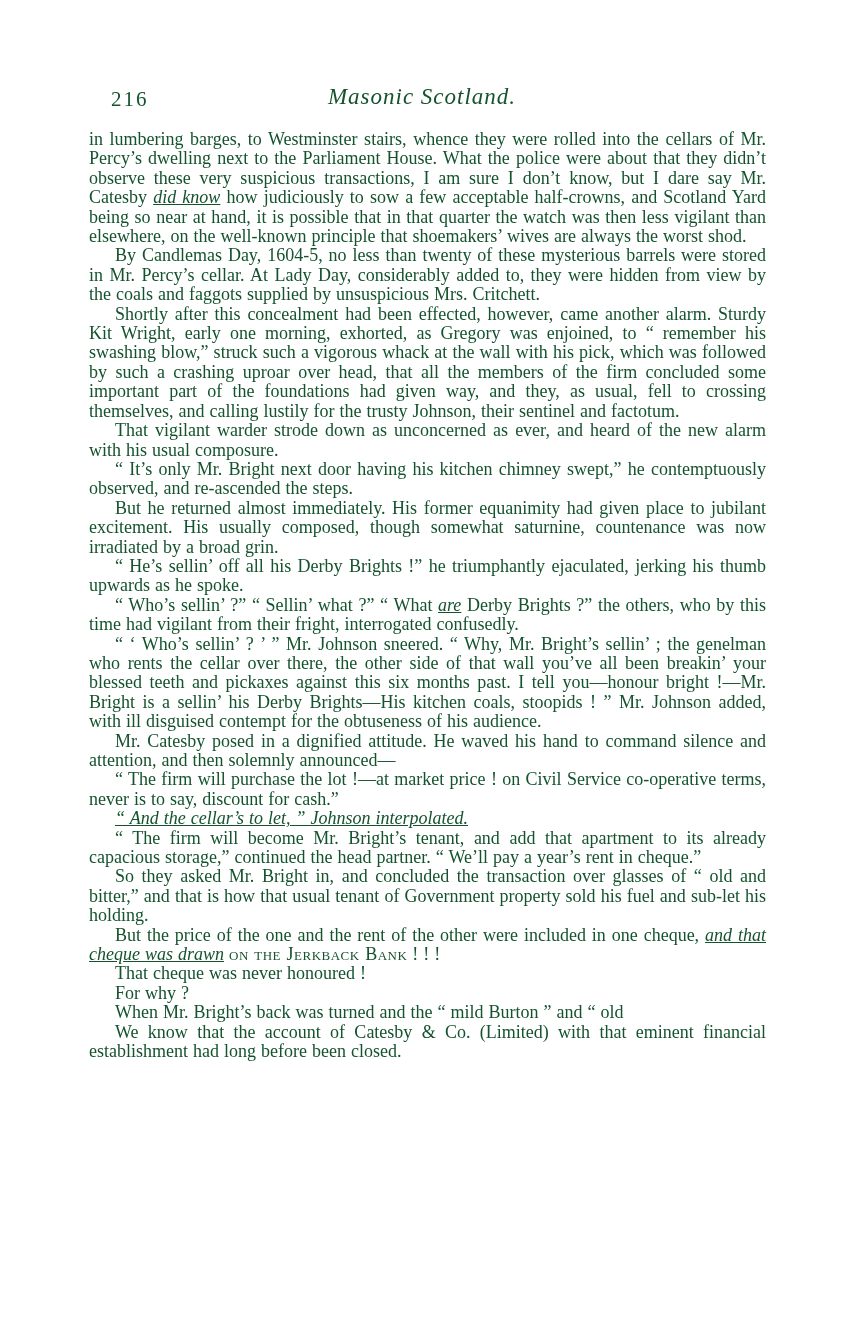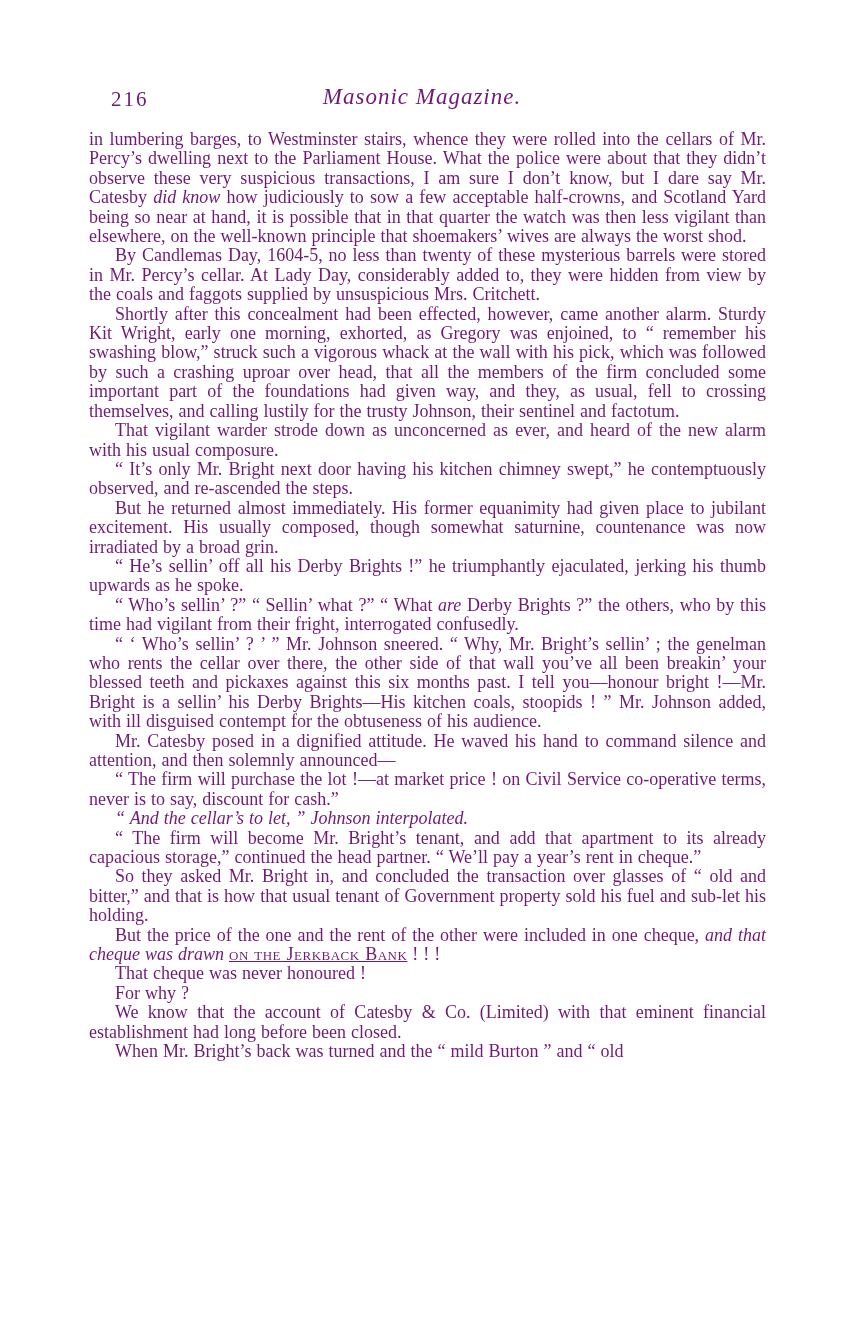--- a/index.html
+++ b/index.html
@@ -6,21 +6,21 @@
     margin: 0;
     padding: 0;
     background: #e8e8e8;
   }
   .page {
     position: relative;
     width: 844px;
     height: 1337px;
     margin: 0 auto;
     background: #ffffff;
-    color: #701a75;
+    color: #14532d;
     font-family: "Liberation Serif", "DejaVu Serif", serif;
     overflow: hidden;
   }
   .page-header {
     position: absolute;
     top: 84px;
     left: 0;
     width: 100%;
     height: 32px;
   }
@@ -47,48 +47,48 @@
     text-align: justify;
     word-spacing: 0.5px;
   }
   .article-text p {
     margin: 0;
     text-indent: 26px;
   }
   .article-text p.no-indent {
     text-indent: 0;
   }
-  .seg-italic { font-style: italic; }
-  .seg-small-caps { font-variant: small-caps; letter-spacing: 0.5px; text-decoration: underline; }
+  .seg-italic { font-style: italic; text-decoration: underline; }
+  .seg-small-caps { font-variant: small-caps; letter-spacing: 0.5px; }
 </style>
 </head>
 <body>
 
 <div class="page">
 
   <div class="page-header">
     <span class="page-number">216</span>
-    <div class="magazine-title">Masonic Magazine.</div>
+    <div class="magazine-title">Masonic Scotland.</div>
   </div>
 
   <div class="article-text">
       <p class="no-indent"><span>in lumbering barges, to Westminster stairs, whence they were rolled into the cellars of Mr. Percy’s dwelling next to the Parliament House. What the police were about that they didn’t observe these very suspicious transactions, I am sure I don’t know, but I dare say Mr. Catesby </span><span class="seg-italic">did know</span><span> how judiciously to sow a few acceptable half-crowns, and Scotland Yard being so near at hand, it is possible that in that quarter the watch was then less vigilant than elsewhere, on the well-known principle that shoemakers’ wives are always the worst shod.</span></p>
       <p><span>By Candlemas Day, 1604-5, no less than twenty of these mysterious barrels were stored in Mr. Percy’s cellar. At Lady Day, considerably added to, they were hidden from view by the coals and faggots supplied by unsuspicious Mrs. Critchett.</span></p>
       <p><span>Shortly after this concealment had been effected, however, came another alarm. Sturdy Kit Wright, early one morning, exhorted, as Gregory was enjoined, to “ remember his swashing blow,” struck such a vigorous whack at the wall with his pick, which was followed by such a crashing uproar over head, that all the members of the firm concluded some important part of the foundations had given way, and they, as usual, fell to crossing themselves, and calling lustily for the trusty Johnson, their sentinel and factotum.</span></p>
       <p><span>That vigilant warder strode down as unconcerned as ever, and heard of the new alarm with his usual composure.</span></p>
       <p><span>“ It’s only Mr. Bright next door having his kitchen chimney swept,” he contemptuously observed, and re-ascended the steps.</span></p>
       <p><span>But he returned almost immediately. His former equanimity had given place to jubilant excitement. His usually composed, though somewhat saturnine, countenance was now irradiated by a broad grin.</span></p>
       <p><span>“ He’s sellin’ off all his Derby Brights !” he triumphantly ejaculated, jerking his thumb upwards as he spoke.</span></p>
       <p><span>“ Who’s sellin’ ?”  “ Sellin’ what ?”  “ What </span><span class="seg-italic">are</span><span> Derby Brights ?” the others, who by this time had vigilant from their fright, interrogated confusedly.</span></p>
       <p><span>“ ‘ Who’s sellin’ ? ’ ” Mr. Johnson sneered. “ Why, Mr. Bright’s sellin’ ; the genelman who rents the cellar over there, the other side of that wall you’ve all been breakin’ your blessed teeth and pickaxes against this six months past. I tell you—honour bright !—Mr. Bright is a sellin’ his Derby Brights—His kitchen coals, stoopids ! ” Mr. Johnson added, with ill disguised contempt for the obtuseness of his audience.</span></p>
       <p><span>Mr. Catesby posed in a dignified attitude. He waved his hand to command silence and attention, and then solemnly announced—</span></p>
       <p><span>“ The firm will purchase the lot !—at market price !  on Civil Service co-operative terms, never is to say, discount for cash.”</span></p>
       <p><span class="seg-italic">“ And the cellar’s to let, ” Johnson interpolated.</span></p>
       <p><span>“ The firm will become Mr. Bright’s tenant, and add that apartment to its already capacious storage,” continued the head partner. “ We’ll pay a year’s rent in cheque.”</span></p>
       <p><span>So they asked Mr. Bright in, and concluded the transaction over glasses of “ old and bitter,” and that is how that usual tenant of Government property sold his fuel and sub-let his holding.</span></p>
       <p><span>But the price of the one and the rent of the other were included in one cheque, </span><span class="seg-italic">and that cheque was drawn</span><span> </span><span class="seg-small-caps">on the Jerkback Bank</span><span> ! ! !</span></p>
       <p><span>That cheque was never honoured !</span></p>
       <p><span>For why ?</span></p>
+      <p><span>When Mr. Bright’s back was turned and the “ mild Burton ” and “ old</span></p>
       <p><span>We know that the account of Catesby &amp; Co. (Limited) with that eminent financial establishment had long before been closed.</span></p>
-      <p><span>When Mr. Bright’s back was turned and the “ mild Burton ” and “ old</span></p>
     </div>
 
 </div>
 
 </body></html>

